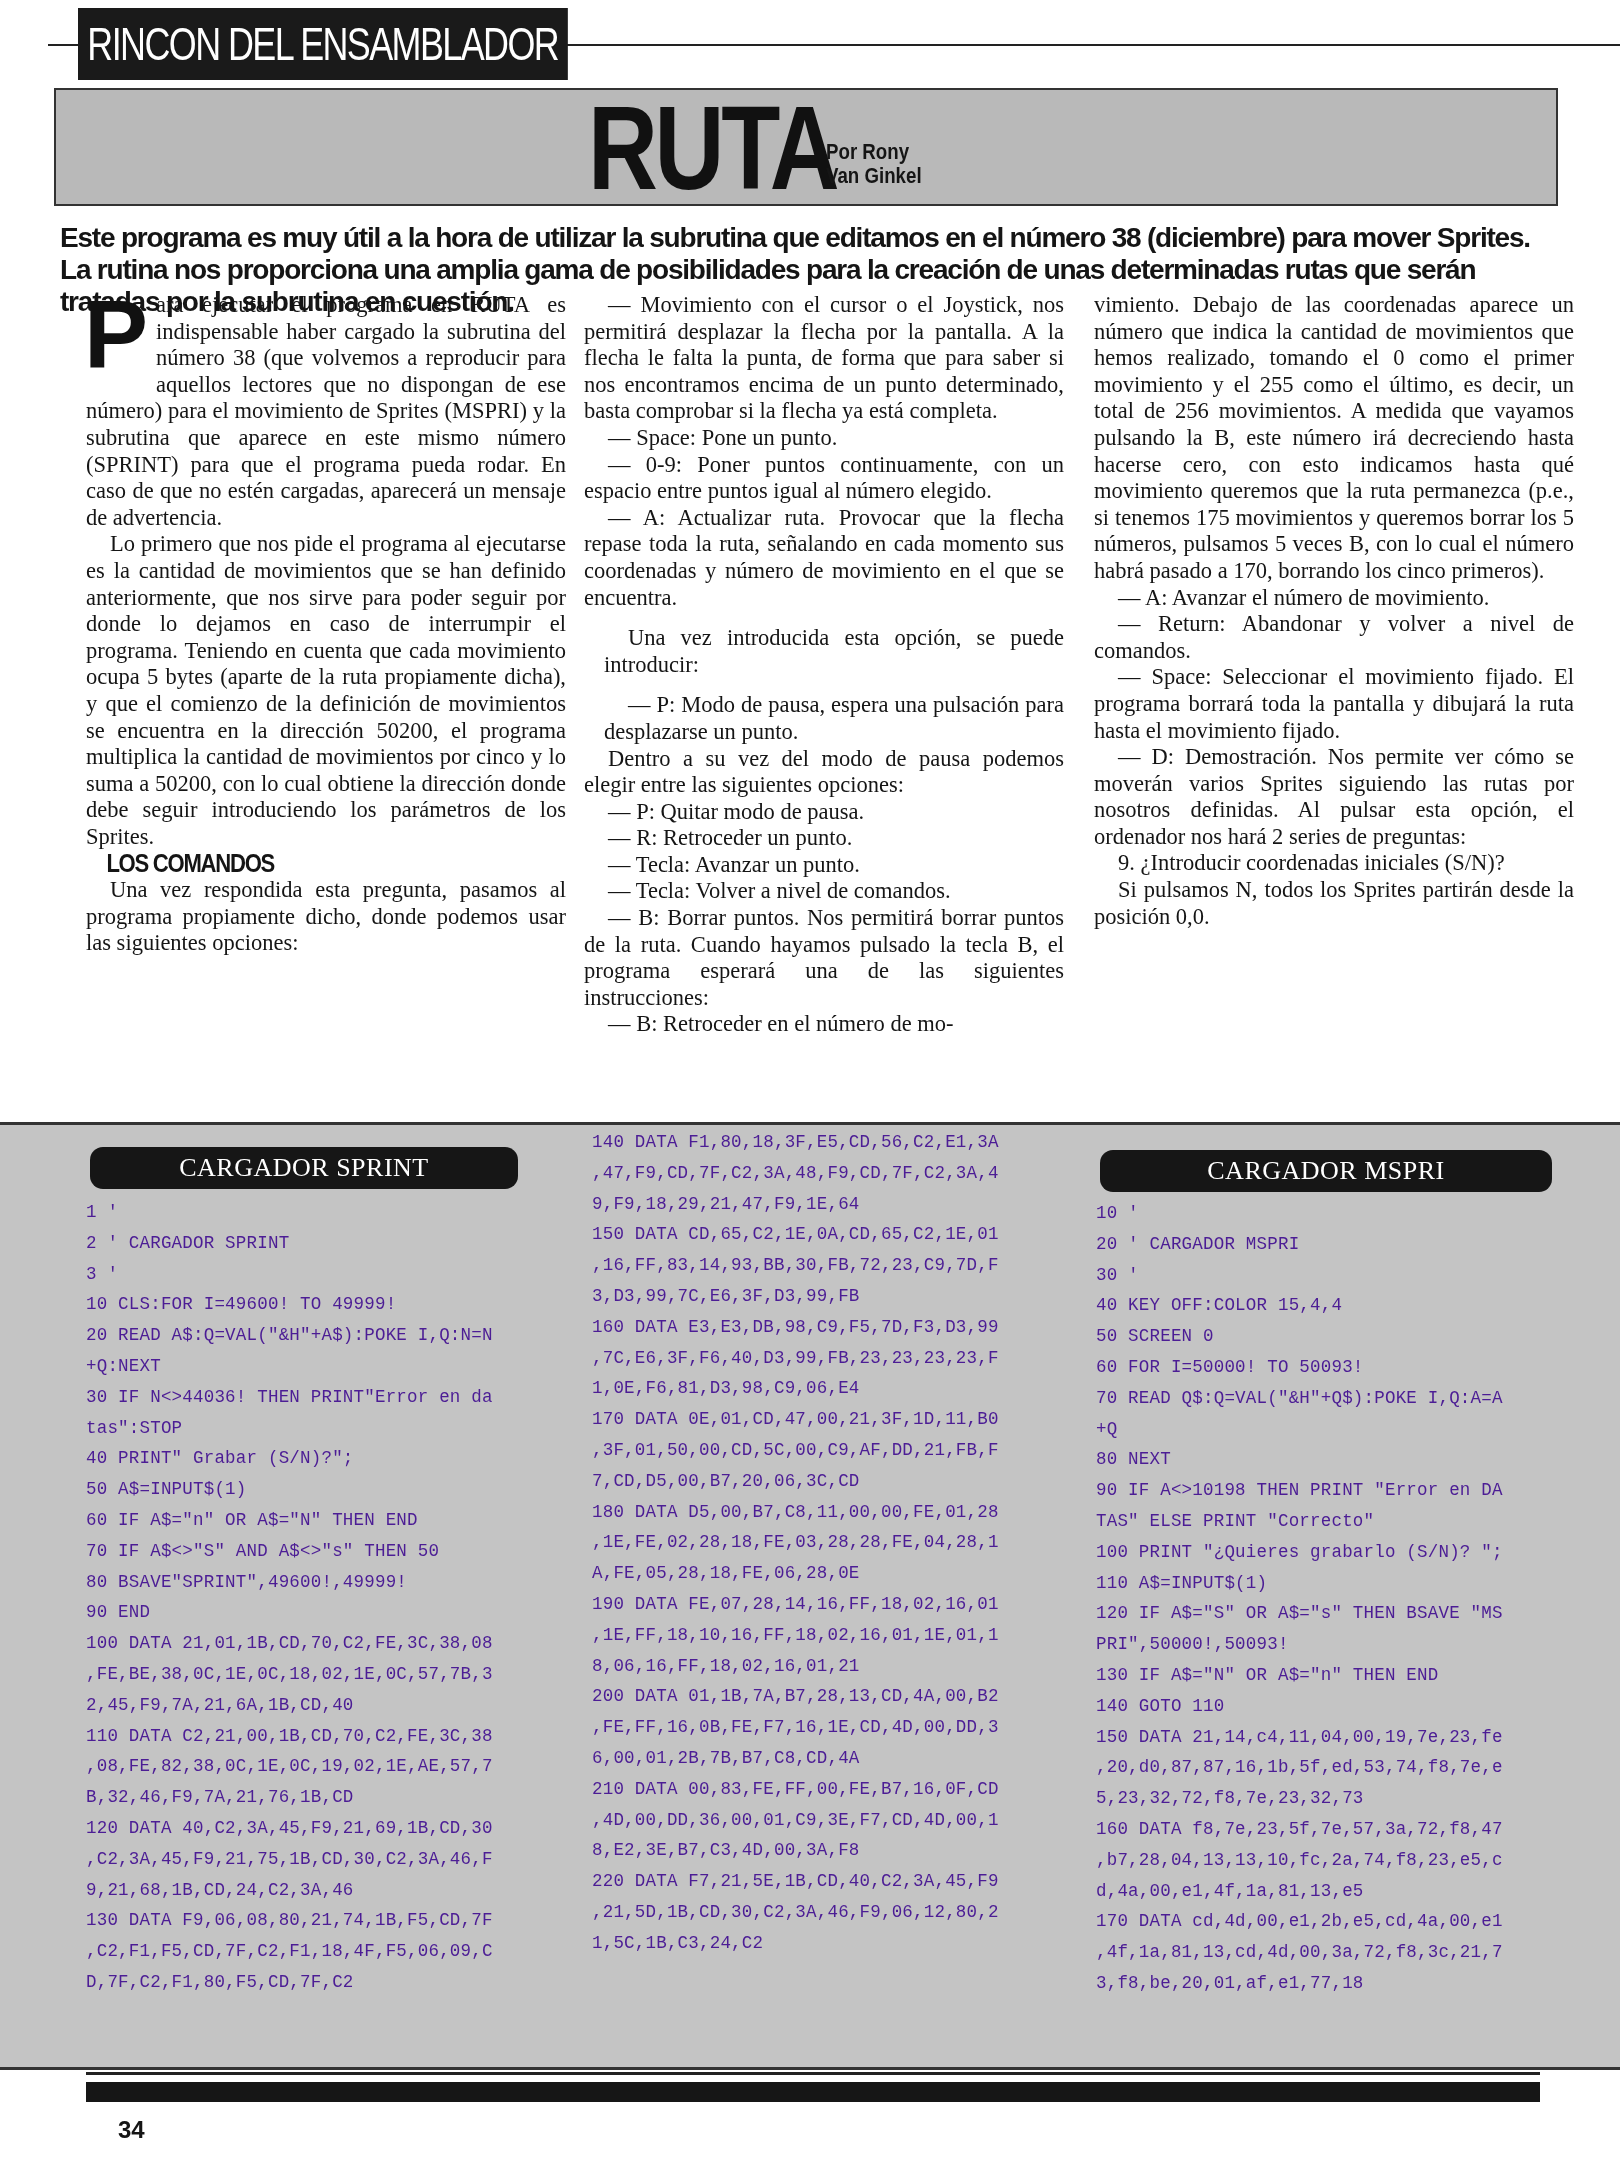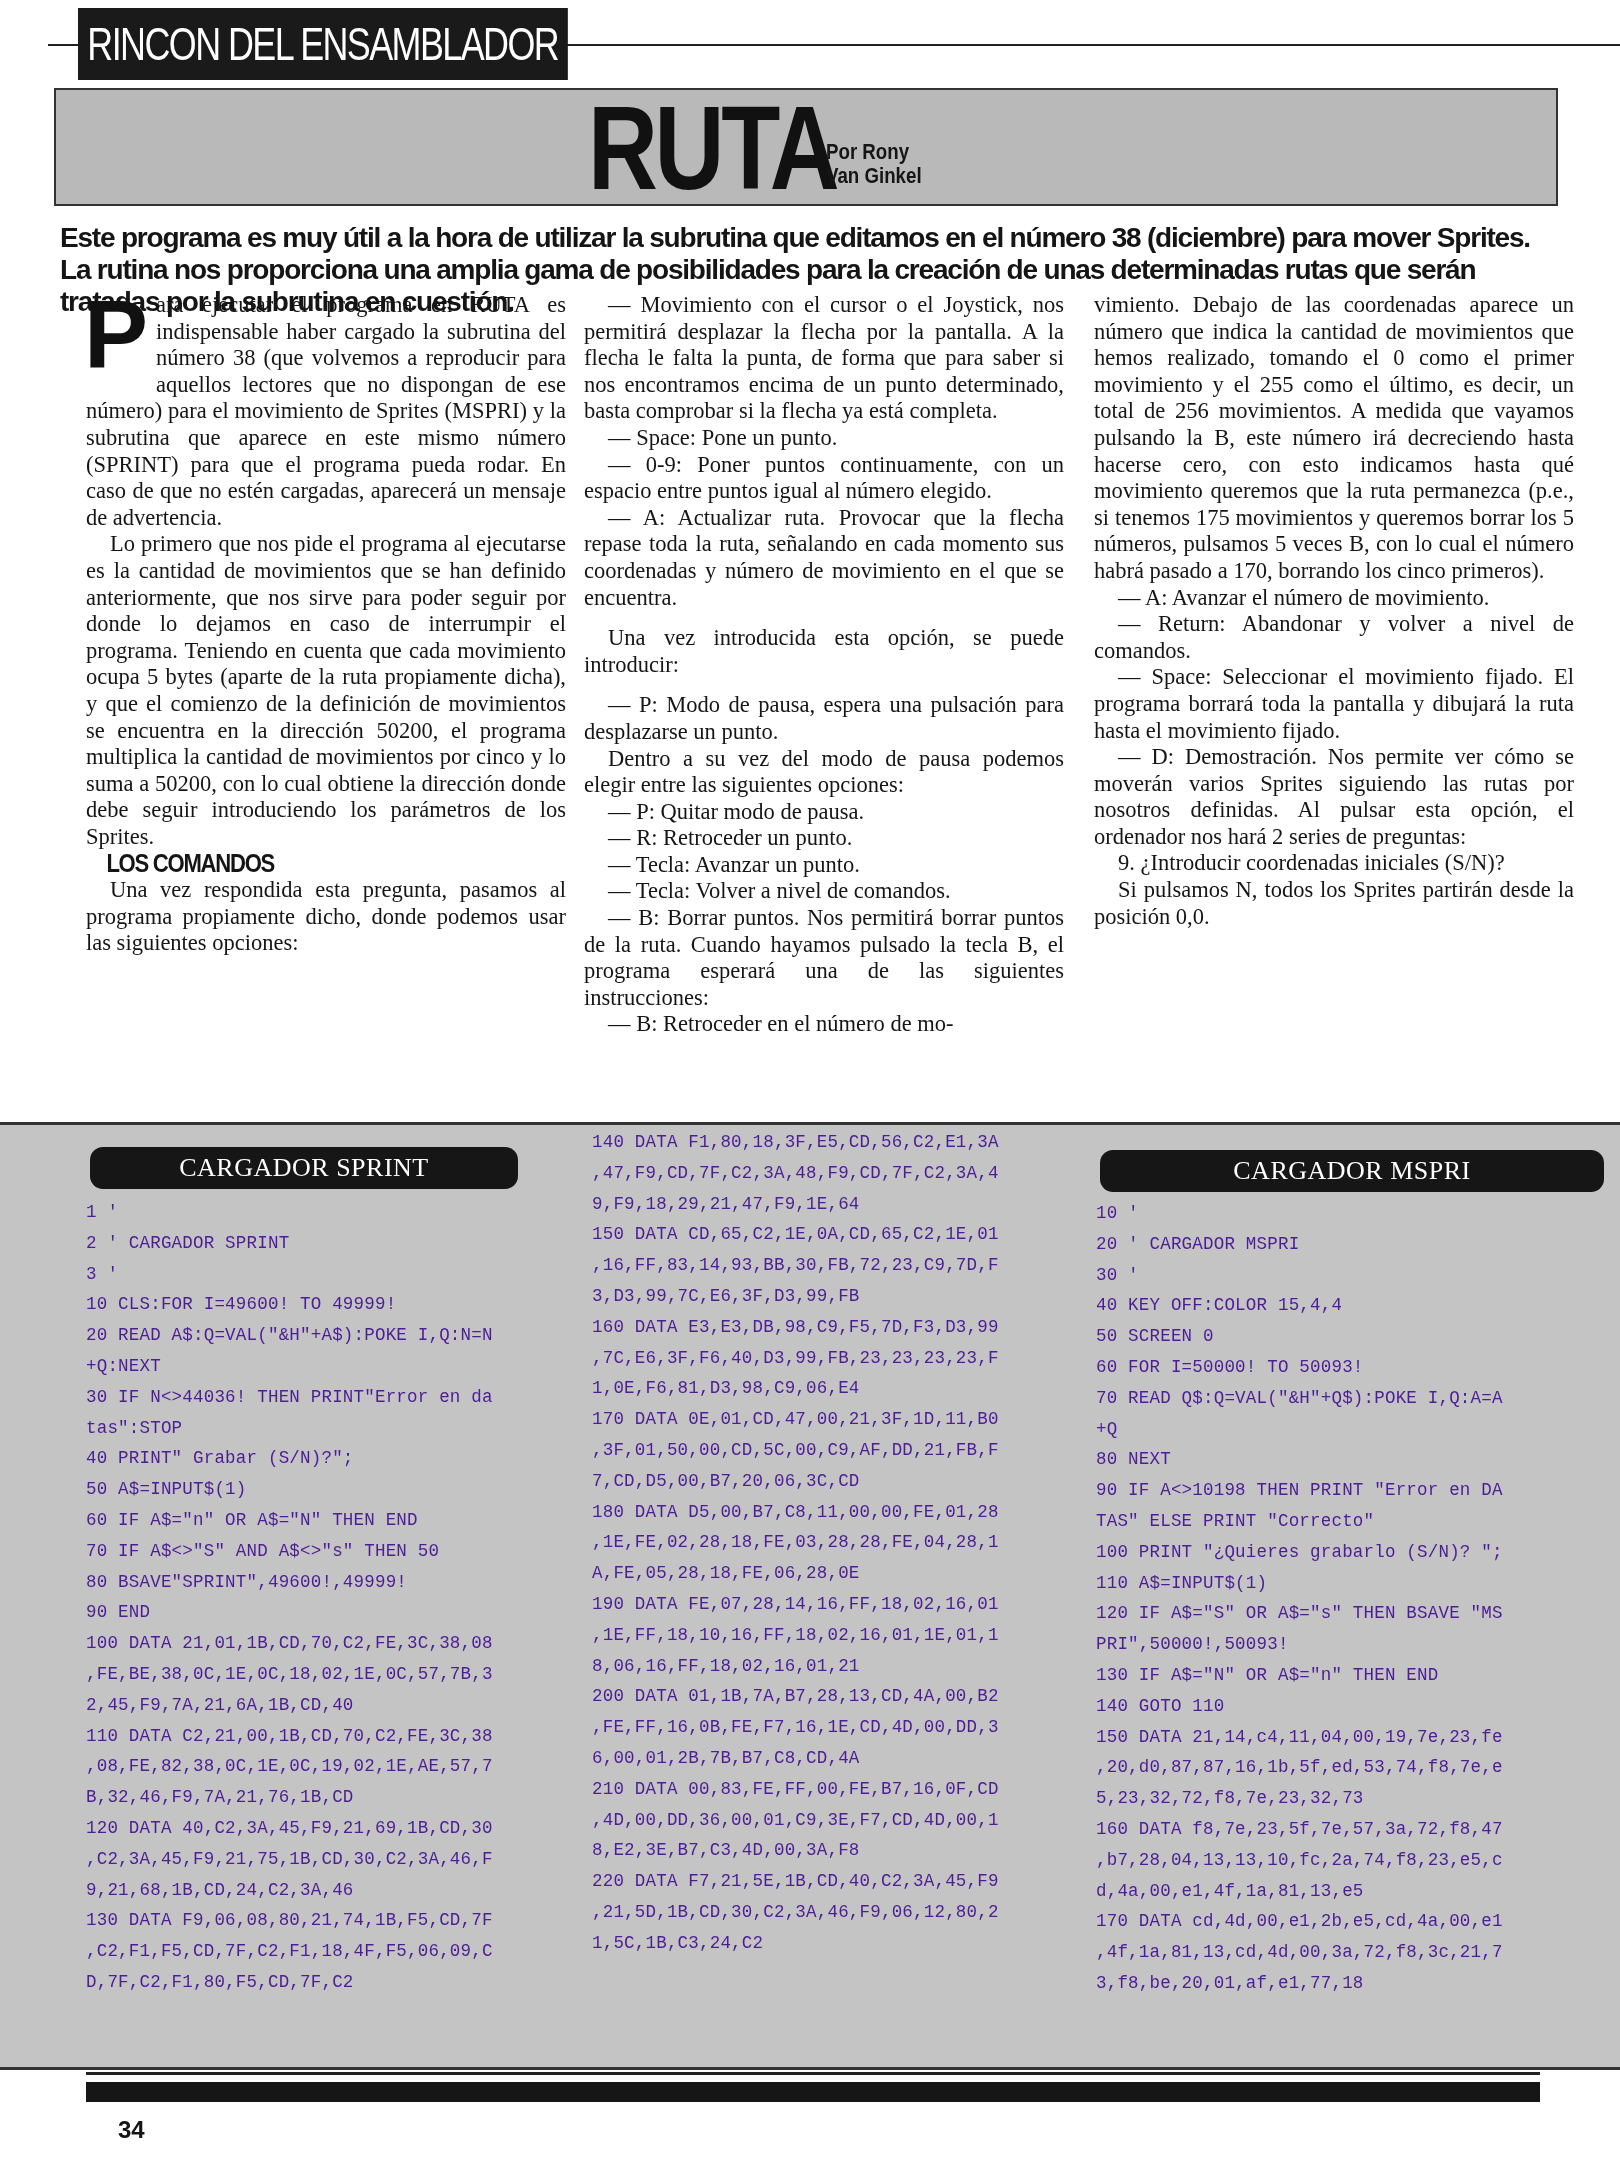--- a/index.html
+++ b/index.html
@@ -32,21 +32,21 @@
     position: absolute; left: 60px; top: 222px; width: 1500px; text-align: left;
     font-size: 28px; font-weight: bold; line-height: 32px; letter-spacing: -1.2px;
   }
   
   .col {
     position: absolute; top: 292px; width: 480px; font-family: "Liberation Serif", serif;
     font-size: 22.5px; line-height: 26.6px; text-align: justify; hyphens: manual;
   }
   .col p { margin: 0; text-indent: 24px; }
   .col p.noindent { text-indent: 0; }
-  .col p.gap { margin-top: 14px; }
+  .col p.gap { margin-top: 14px; margin-left: 20px; }
   .col-1 { left: 86px; }
   .col-2 { left: 584px; }
   .col-3 { left: 1094px; }
   .dropcap {
     float: left; font-family: "Liberation Sans", sans-serif; font-weight: bold; font-size: 96px;
     line-height: 76px; margin: 4px 8px 0 -2px; color: #111;
   }
   .subhead {
     font-family: "Liberation Sans", sans-serif; font-weight: bold; font-size: 26px; letter-spacing: -1.5px;
     margin: 26px 0 22px 0; text-indent: 0; transform: scaleX(0.85); transform-origin: left;
@@ -165,21 +165,21 @@
 8,06,16,FF,18,02,16,01,21
 200 DATA 01,1B,7A,B7,28,13,CD,4A,00,B2
 ,FE,FF,16,0B,FE,F7,16,1E,CD,4D,00,DD,3
 6,00,01,2B,7B,B7,C8,CD,4A
 210 DATA 00,83,FE,FF,00,FE,B7,16,0F,CD
 ,4D,00,DD,36,00,01,C9,3E,F7,CD,4D,00,1
 8,E2,3E,B7,C3,4D,00,3A,F8
 220 DATA F7,21,5E,1B,CD,40,C2,3A,45,F9
 ,21,5D,1B,CD,30,C2,3A,46,F9,06,12,80,2
 1,5C,1B,C3,24,C2</div>
-  <div class="listing-header" style="left:1100px; top:25px; width:504px;">CARGADOR MSPRI</div>
+  <div class="listing-header" style="left:1100px; top:25px; width:452px;">CARGADOR MSPRI</div>
   <div class="code" style="left:1096px; top:73px;">10 '
 20 ' CARGADOR MSPRI
 30 '
 40 KEY OFF:COLOR 15,4,4
 50 SCREEN 0
 60 FOR I=50000! TO 50093!
 70 READ Q$:Q=VAL("&amp;H"+Q$):POKE I,Q:A=A
 +Q
 80 NEXT
 90 IF A&lt;&gt;10198 THEN PRINT "Error en DA

